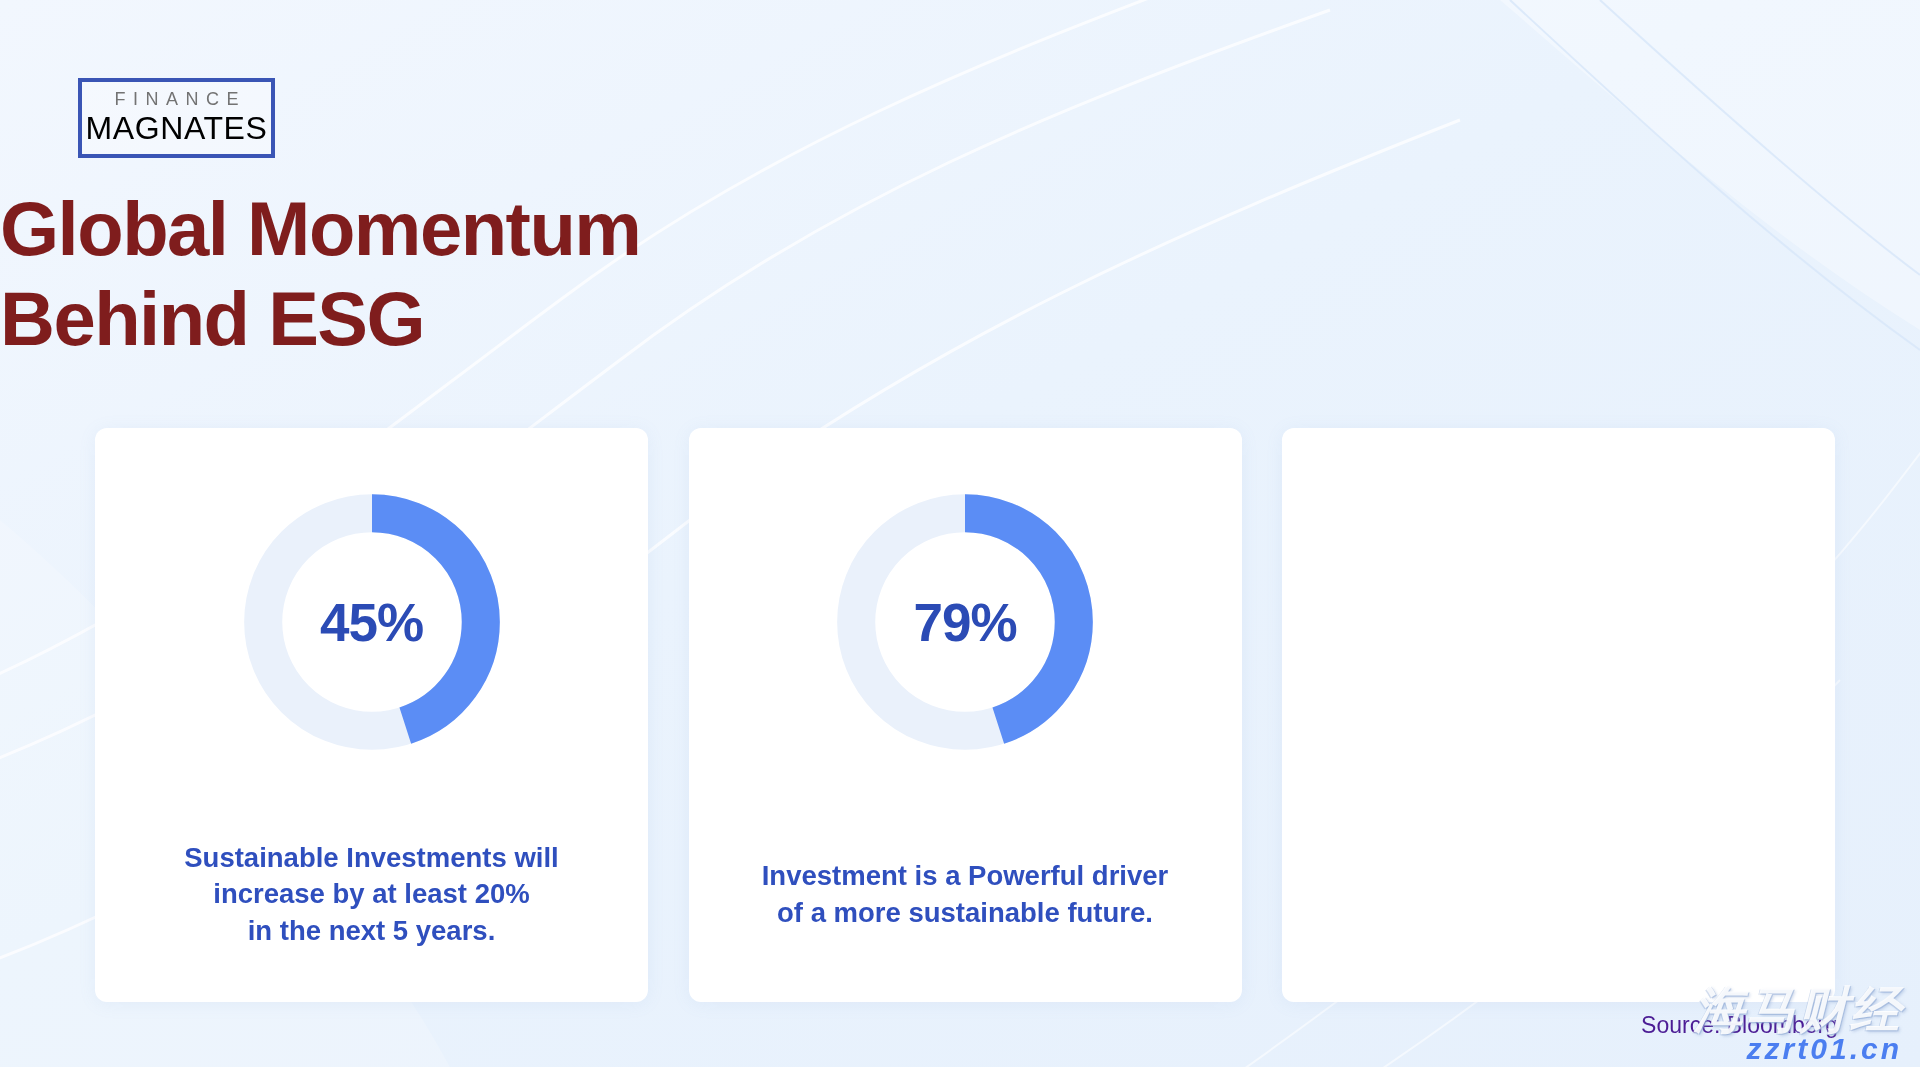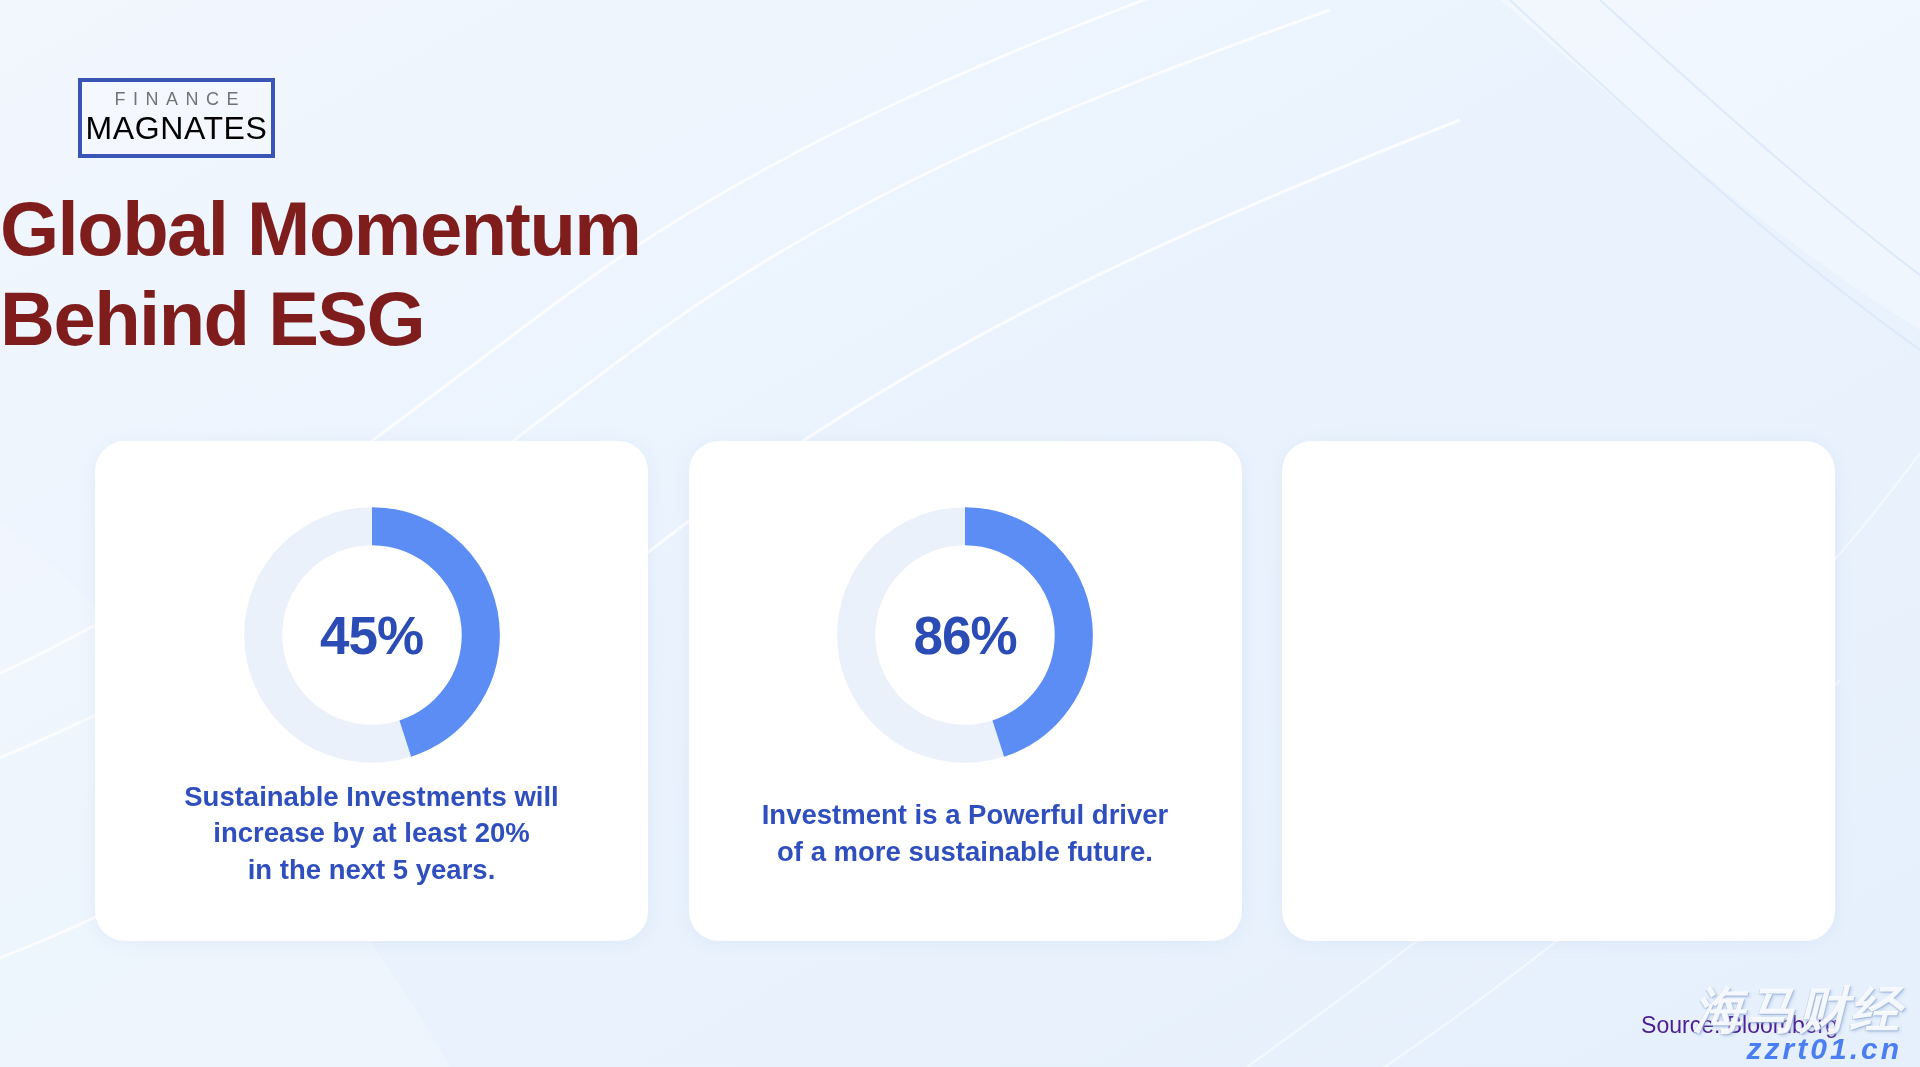--- a/index.html
+++ b/index.html
@@ -83,29 +83,28 @@
     left: 95px;
     top: 428px;
     width: 1740px;
     height: 545px;
     display: flex;
     justify-content: space-between;
     z-index: 4;
   }
   .card {
     width: 553px;
-    height: 500px;
+    height: 574px;
     background: #ffffff;
-    border-radius: 30px;
+    border-radius: 12px;
     box-shadow: 0 2px 18px rgba(120,150,210,0.09);
     position: relative;
     display: flex;
     flex-direction: column;
     align-items: center;
-    margin-top: 13px;
   }
 
   
   .donut-wrap {
     position: relative;
     width: 272px;
     height: 272px;
     margin-top: 58px;
   }
   .donut-svg {
@@ -247,21 +246,21 @@
       <span>Sustainable Investments will<br>increase by at least 20%<br>in the next 5 years.</span>
     </div>
   </div>
 
   <div class="card">
     <div class="donut-wrap">
       <svg class="donut-svg" viewBox="0 0 100 100">
         <circle cx="50" cy="50" r="40" fill="none" stroke="#eaf1fb" stroke-width="14"></circle>
         <circle class="donut-arc" cx="50" cy="50" r="40" fill="none" stroke="#5b8df5" stroke-width="14" stroke-dasharray="113.09733552923255 138.23007675795088" transform="rotate(-90 50 50)"></circle>
       </svg>
-      <div class="donut-label">86%</div>
+      <div class="donut-label">79%</div>
     </div>
     <div class="caption">
       <span>Investment is a Powerful driver<br>of a more sustainable future.</span>
     </div>
   </div>
 
   <div class="card">
   </div>
 
 </div>

